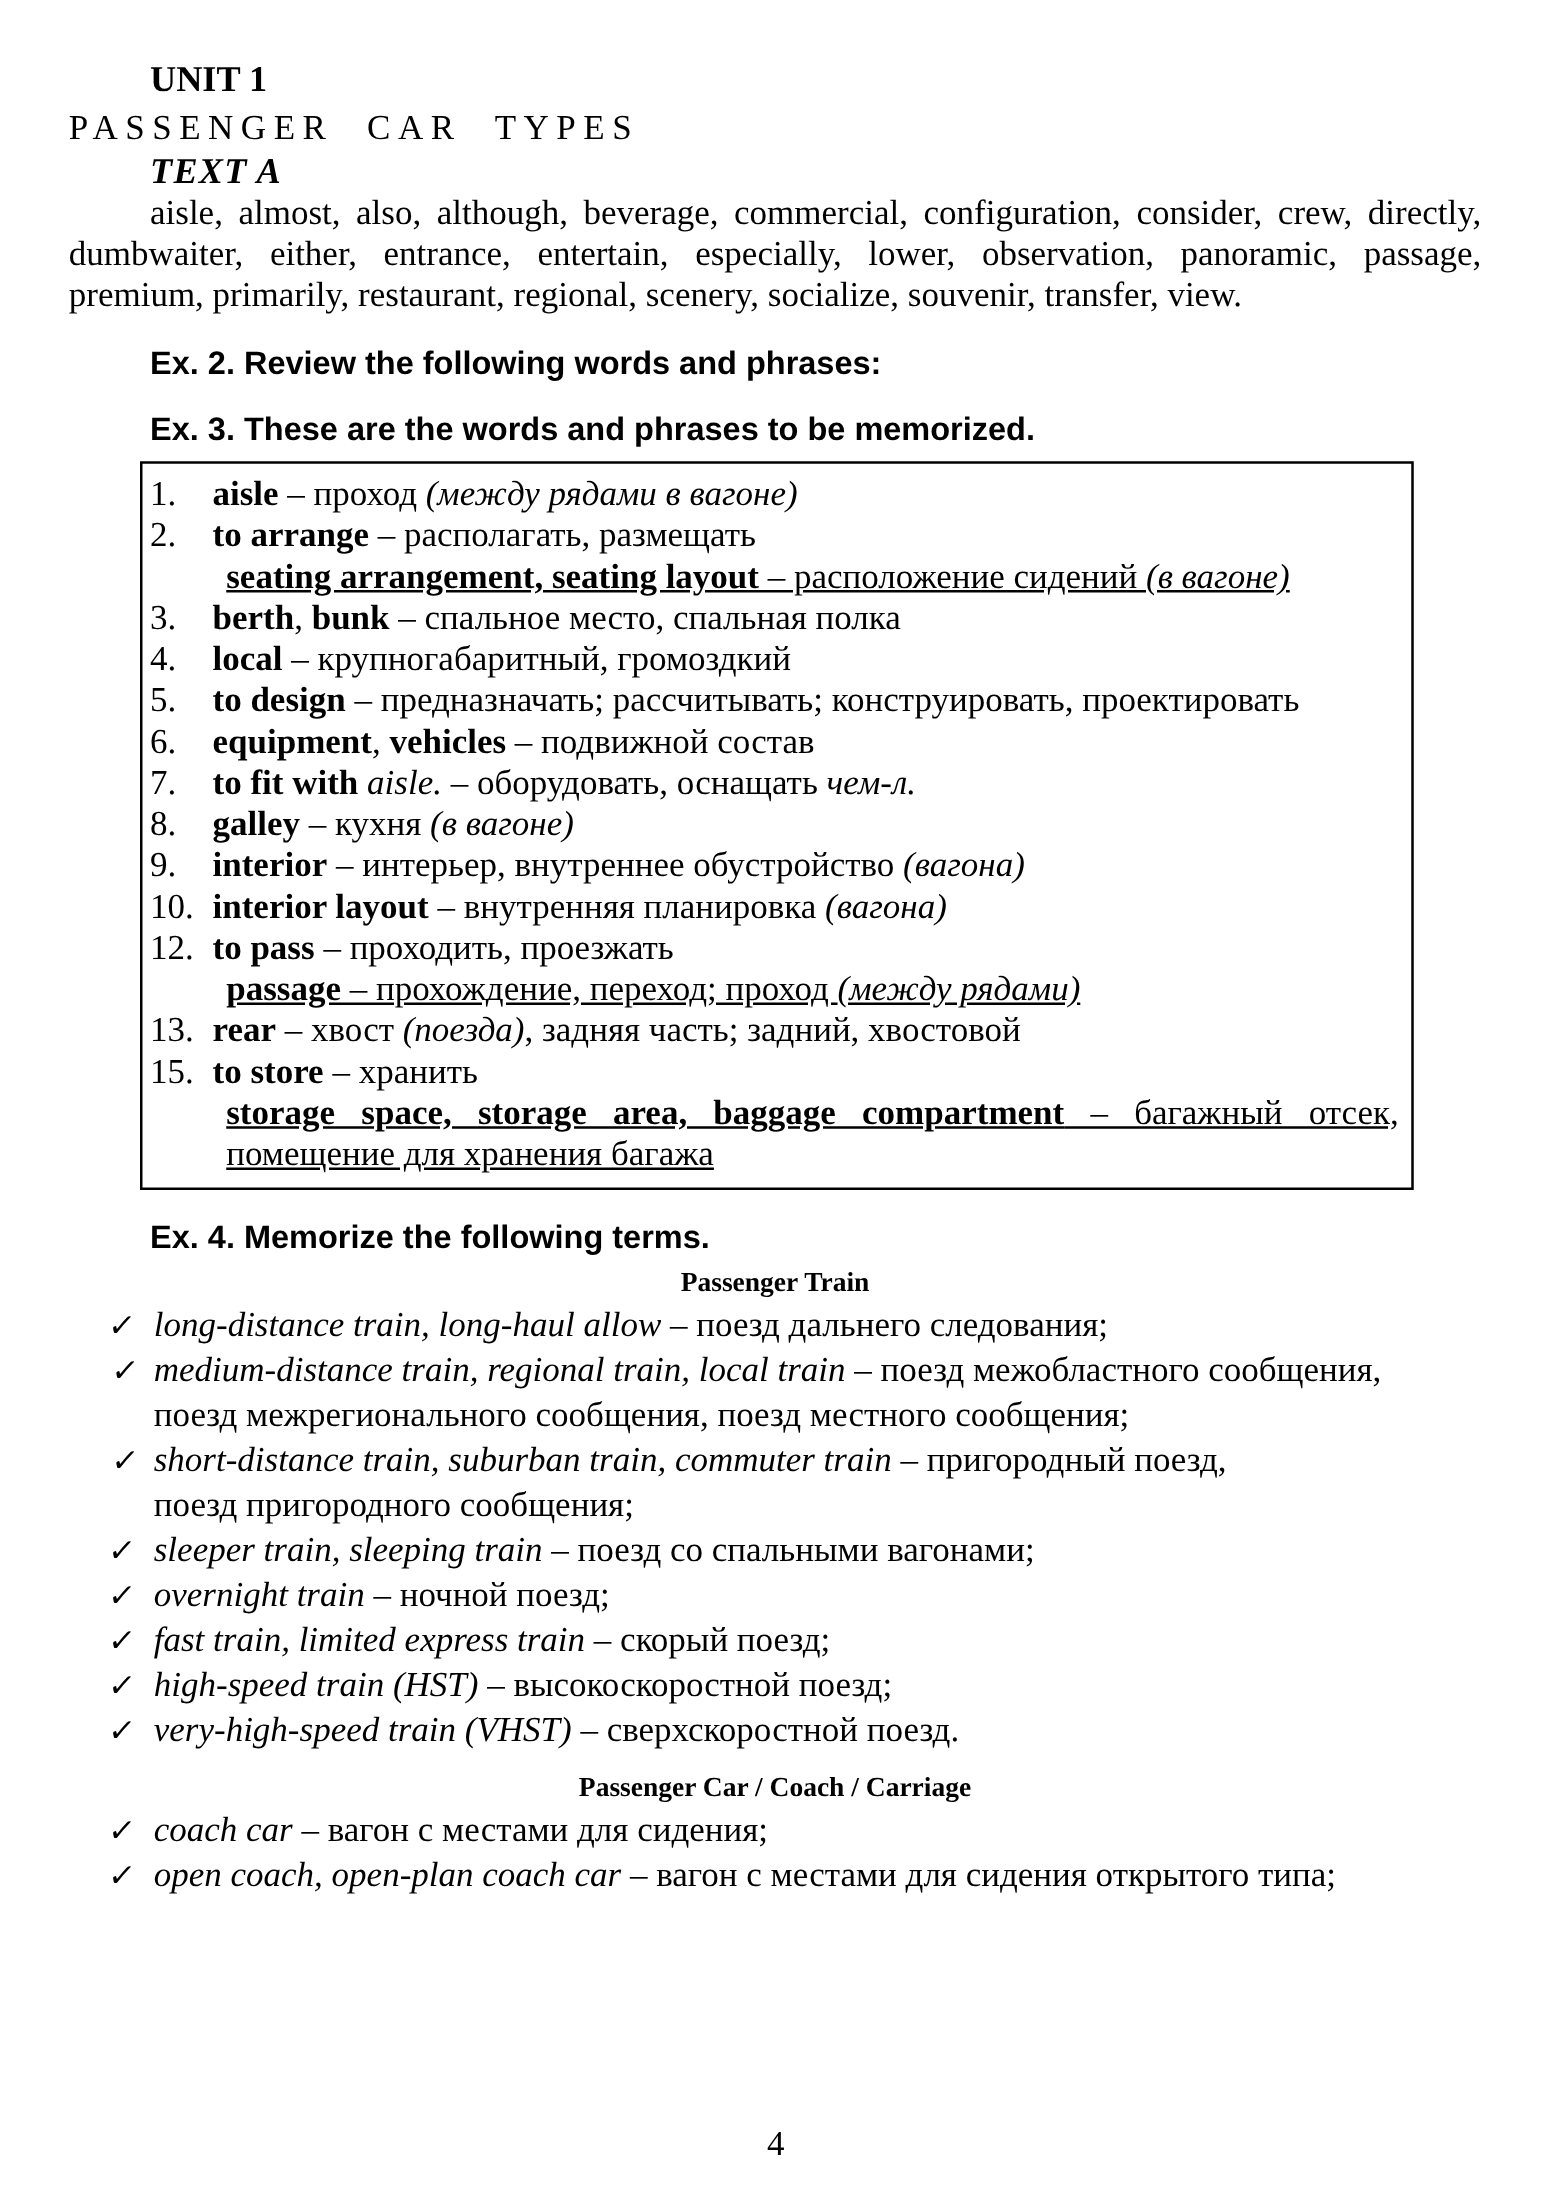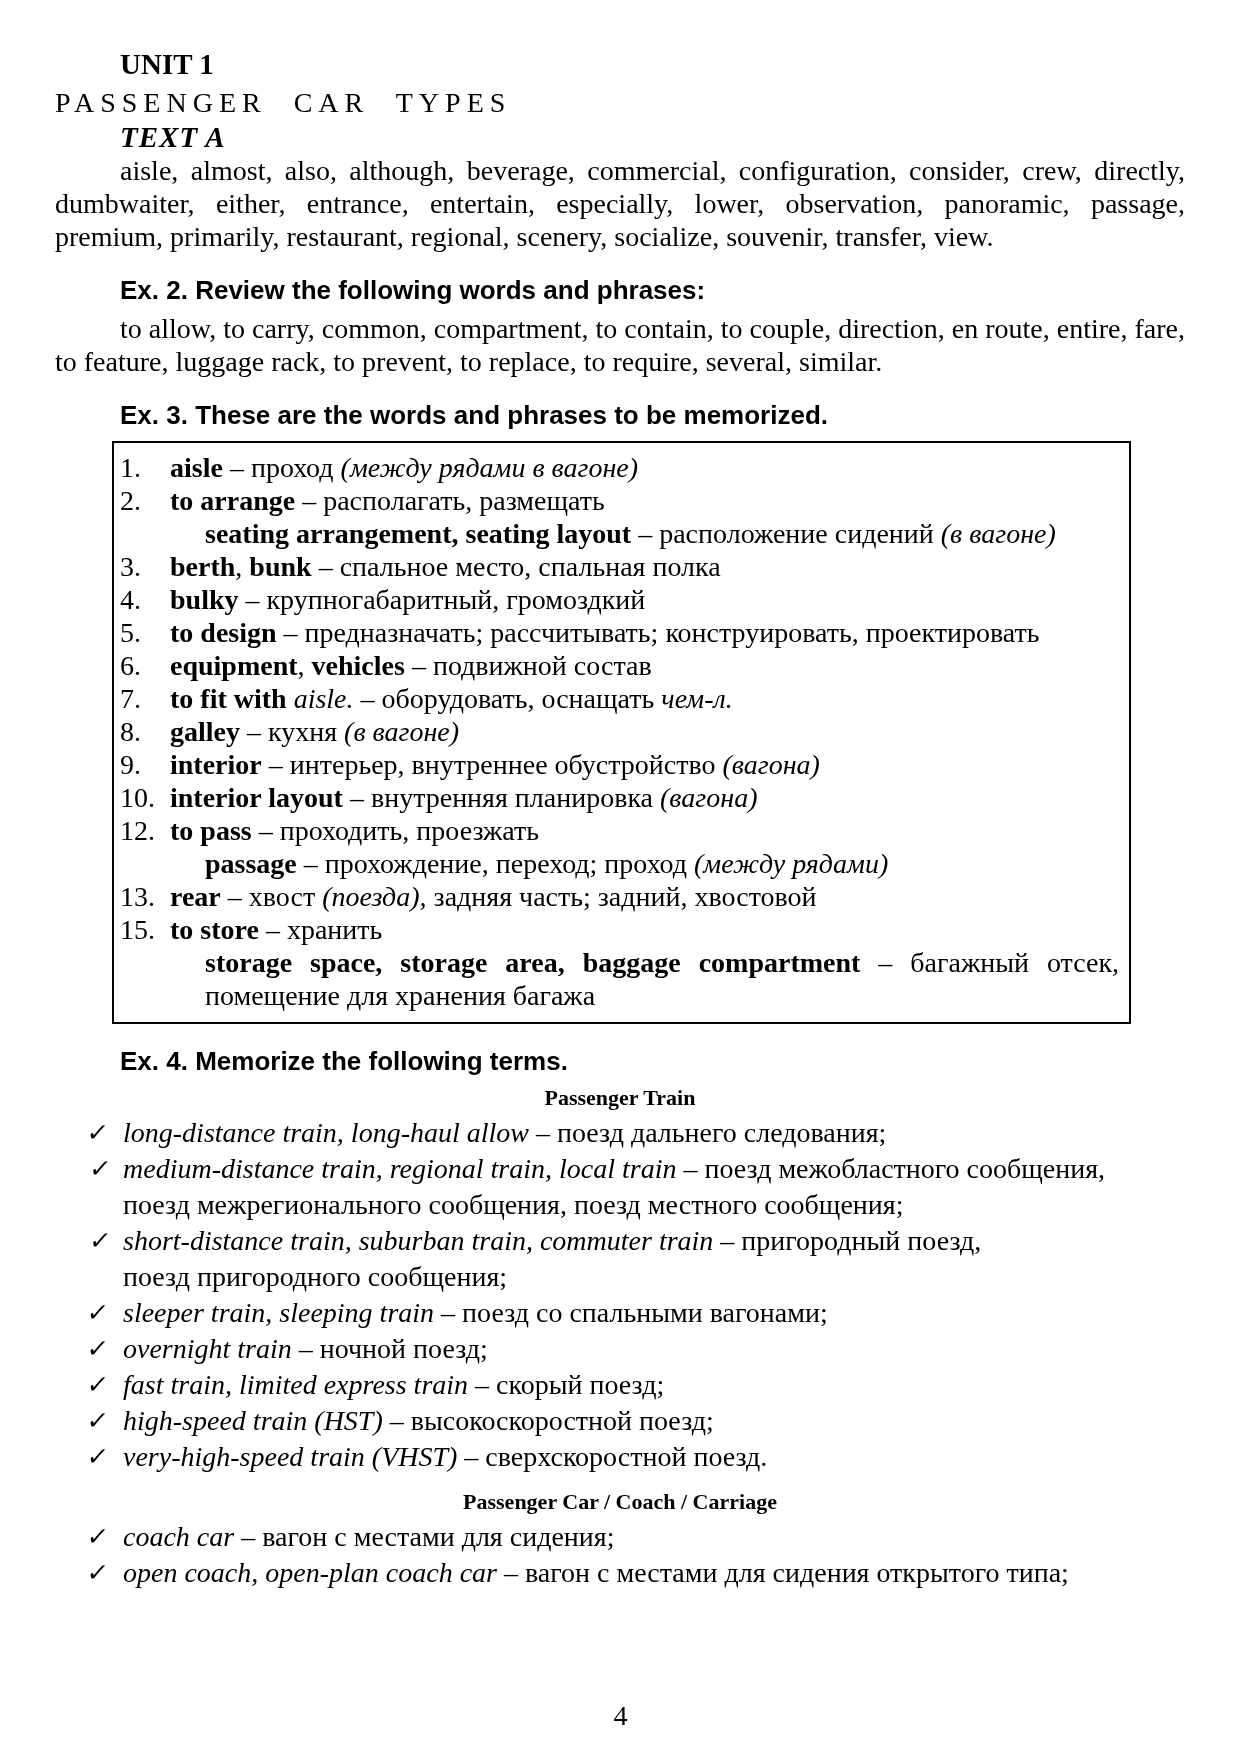--- a/index.html
+++ b/index.html
@@ -52,21 +52,21 @@
     border: 2px solid #000;
     margin-left: 57px;
     margin-top: 10px;
     width: 999px;
     padding: 8px 10px 10px 6px;
     line-height: 33px;
   }
   .vocab-row { display: flex; }
   .vnum { width: 50px; flex: none; }
   .vtext { flex: 1; }
-  .vocab-sub { margin-left: 85px; }
+  .vocab-sub { margin-left: 61px; text-decoration: underline; }
   .vocab-sub.justify { text-align: justify; }
 
   .section-title {
     text-align: center;
     font-weight: bold;
     font-size: 22px;
     margin-top: 8px;
     margin-bottom: 4px;
   }
   .check-item {
@@ -97,41 +97,40 @@
 
 <div class="content">
 
   <div class="unit">UNIT 1</div>
   <div class="main-title">PASSENGER CAR TYPES</div>
   <div class="text-a">TEXT A</div>
 
   <div class="para">aisle, almost, also, although, beverage, commercial, configuration, consider, crew, directly, dumbwaiter, either, entrance, entertain, especially, lower, observation, panoramic, passage, premium, primarily, restaurant, regional, scenery, socialize, souvenir, transfer, view.</div>
 
   <div class="ex-heading">Ex. 2. Review the following words and phrases:</div>
-  <div class="para">to allow, to carry, common, compartment, to contain, to couple, direction, en route, entire, fare, to feature, luggage rack, to prevent, to replace, to require, several, similar.</div>
 
   <div class="ex-heading">Ex. 3. These are the words and phrases to be memorized.</div>
 
   <div class="vocab-box">
     <div class="vocab-row">
         <span class="vnum">1.</span>
         <span class="vtext"><span class="b">aisle</span><span> – проход </span><span class="i">(между рядами в вагоне)</span></span>
       </div>
     <div class="vocab-row">
         <span class="vnum">2.</span>
         <span class="vtext"><span class="b">to arrange</span><span> – располагать, размещать</span></span>
       </div>
     <div class="vocab-sub"><span class="b">seating arrangement, seating layout</span><span> – расположение сидений </span><span class="i">(в вагоне)</span></div>
     <div class="vocab-row">
         <span class="vnum">3.</span>
         <span class="vtext"><span class="b">berth</span><span>, </span><span class="b">bunk</span><span> – спальное место, спальная полка</span></span>
       </div>
     <div class="vocab-row">
         <span class="vnum">4.</span>
-        <span class="vtext"><span class="b">bulky</span><span> – крупногабаритный, громоздкий</span></span>
+        <span class="vtext"><span class="b">local</span><span> – крупногабаритный, громоздкий</span></span>
       </div>
     <div class="vocab-row">
         <span class="vnum">5.</span>
         <span class="vtext"><span class="b">to design</span><span> – предназначать; рассчитывать; конструировать, проектировать</span></span>
       </div>
     <div class="vocab-row">
         <span class="vnum">6.</span>
         <span class="vtext"><span class="b">equipment</span><span>, </span><span class="b">vehicles</span><span> – подвижной состав</span></span>
       </div>
     <div class="vocab-row">

